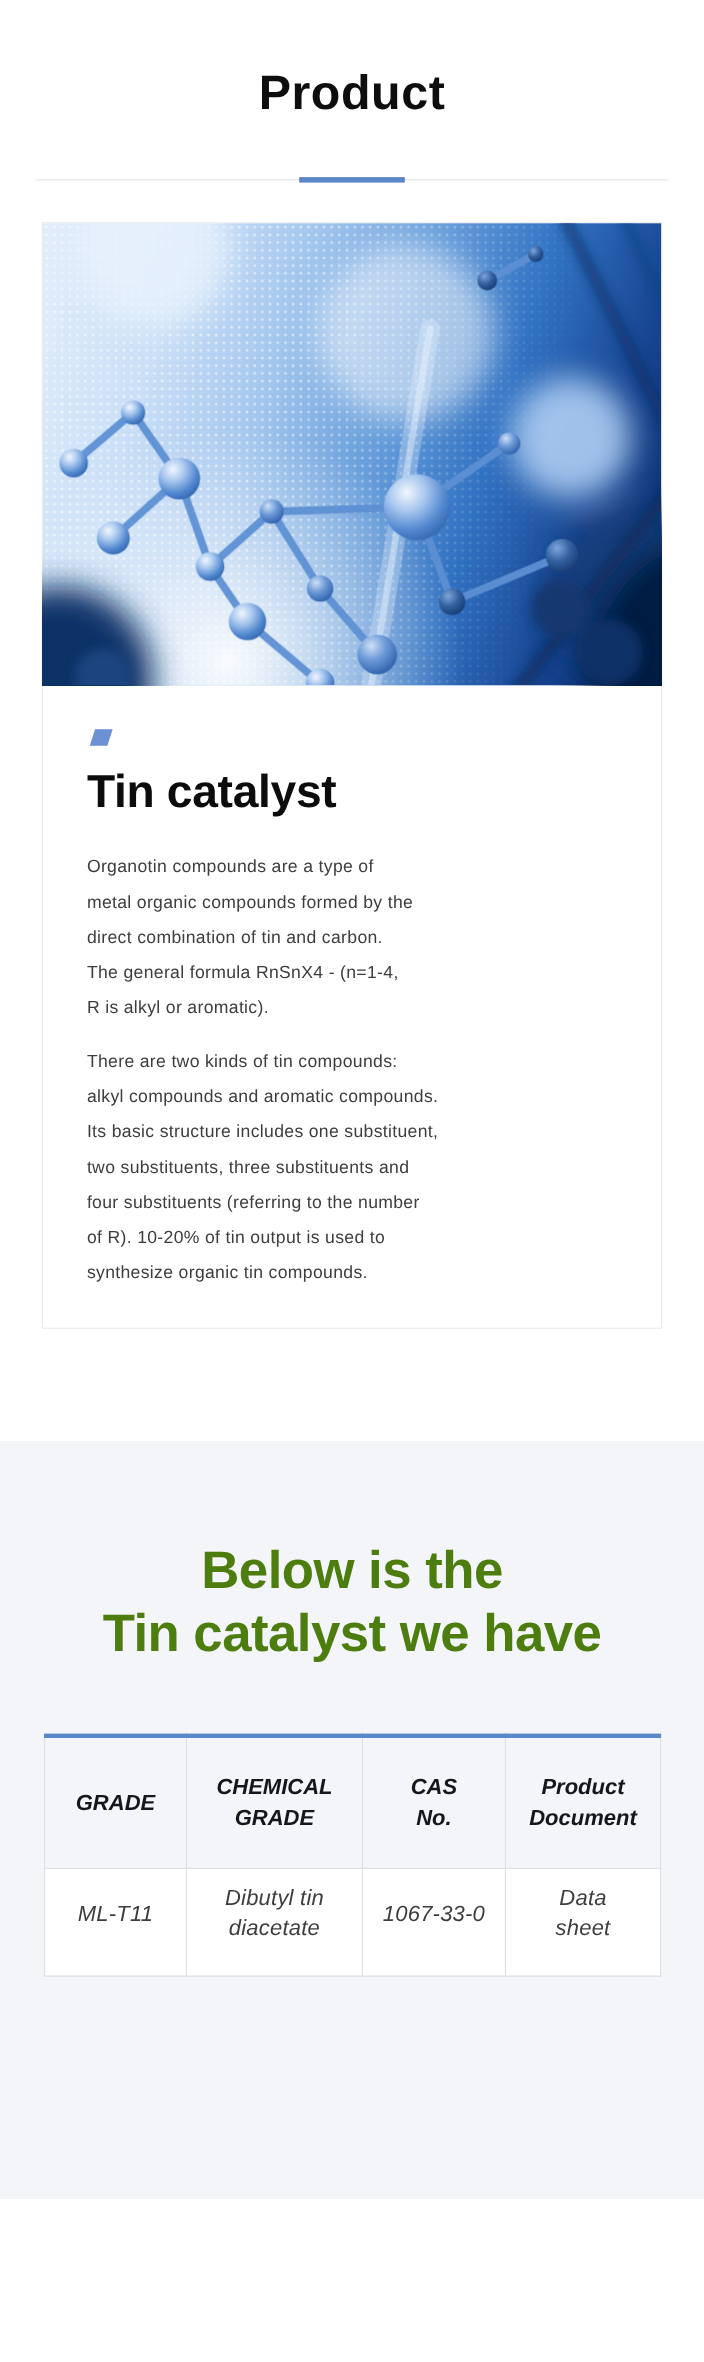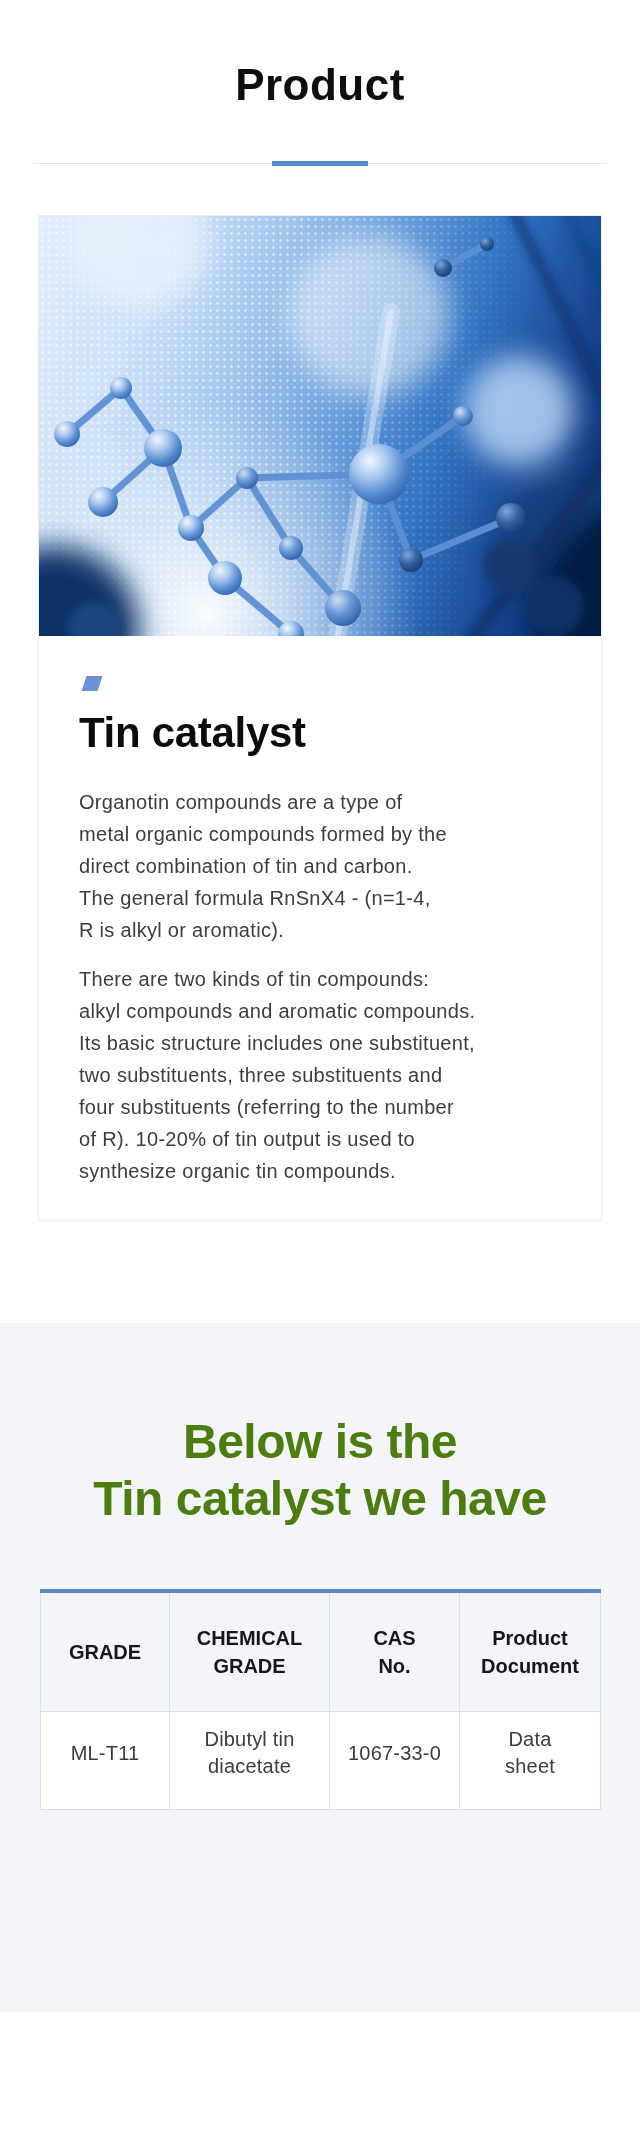--- a/index.html
+++ b/index.html
@@ -20,21 +20,21 @@
   .page-title{
     margin:0;text-align:center;
     font-size:44px;line-height:57px;font-weight:700;
     letter-spacing:.5px;color:#0e0e0e;
   }
   .divider{position:relative;margin:48px 33px 0;height:5px;}
   .divider .line{position:absolute;left:0;right:0;top:2px;height:1px;background:#e3e3e3;}
   .divider .seg{position:absolute;left:50%;transform:translateX(-50%);top:0;width:96px;height:5px;background:var(--accent-blue,#5b87c8);}
   
   .card{
-    width:564px;margin:49px auto 0;
+    width:564px;margin:36px auto 0;
     background:#fff;border:1px solid #ececec;
   }
   .photo{position:relative;width:562px;height:420px;overflow:hidden;
     background:
       radial-gradient(circle at 30% 95%, rgba(255,255,255,.95), rgba(255,255,255,0) 38%),
       linear-gradient(108deg,#e3eefb 0%,#cadff7 20%,#a3c6ee 36%,#629ad9 54%,#3172c2 68%,#174490 84%,#0a2a63 100%);
   }
   .dots{position:absolute;inset:0;
     background-image:radial-gradient(rgba(255,255,255,.55) 1.2px, rgba(255,255,255,0) 1.5px);
     background-size:7px 7px;
@@ -48,38 +48,38 @@
     background:var(--accent-parallelogram,#6b90d3);
     transform:skewX(-18deg);
   }
   .product-heading{
     margin:14px 0 0;
     font-size:42px;line-height:55px;font-weight:700;
     letter-spacing:-.3px;color:#0c0c0c;
   }
   .card-body p{
     margin:26px 0 0;
-    font-size:20px;line-height:32px;font-weight:300;
+    font-size:16px;line-height:32px;font-weight:300;
     letter-spacing:.3px;color:#3d3d3d;
     white-space:pre-line;
   }
   .card-body p + p{margin-top:17px;}
   
   .catalog{
     margin-top:102px;height:689px;
     background:var(--section-background,#f4f5f9);
     padding-top:90px;
   }
   .catalog-heading{
     margin:0;text-align:center;
     font-size:48px;line-height:57px;font-weight:700;
     letter-spacing:-.5px;color:#4d7c0f;
     white-space:pre-line;
   }
-  .table-wrap{width:560px;margin:62px auto 0;}
+  .table-wrap{width:560px;margin:62px auto 0;font-style:italic;}
   table{
     width:560px;border-collapse:collapse;table-layout:fixed;
     border-top:4px solid var(--accent-blue,#5b87c8);
   }
   col.w1{width:129px;} col.w2{width:160px;} col.w3{width:130px;} col.w4{width:141px;}
   th,td{
     border:1px solid #dcdfe5;text-align:center;vertical-align:middle;
     padding:0 8px 14px;
   }
   th{

